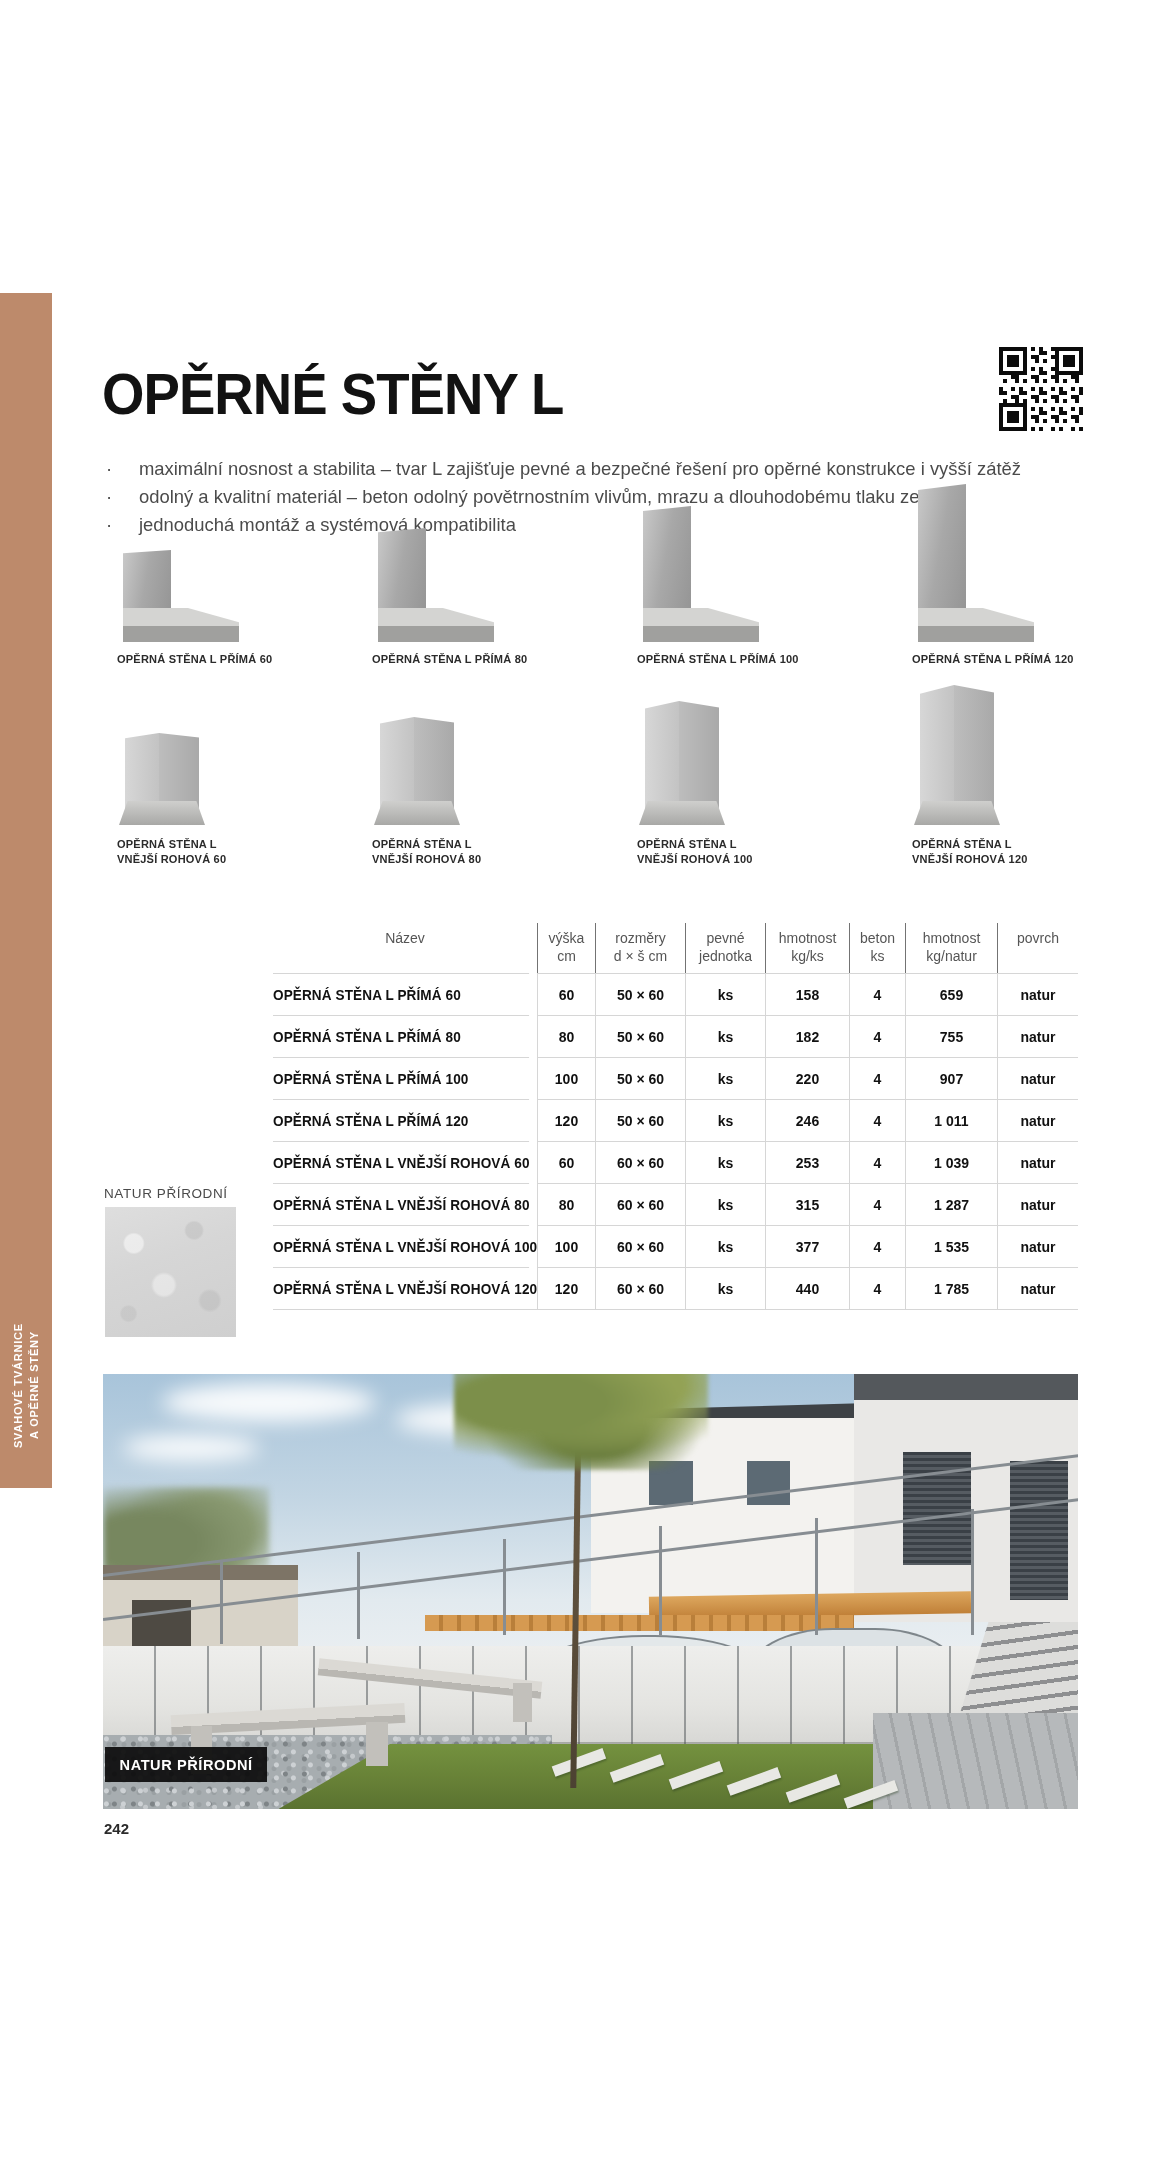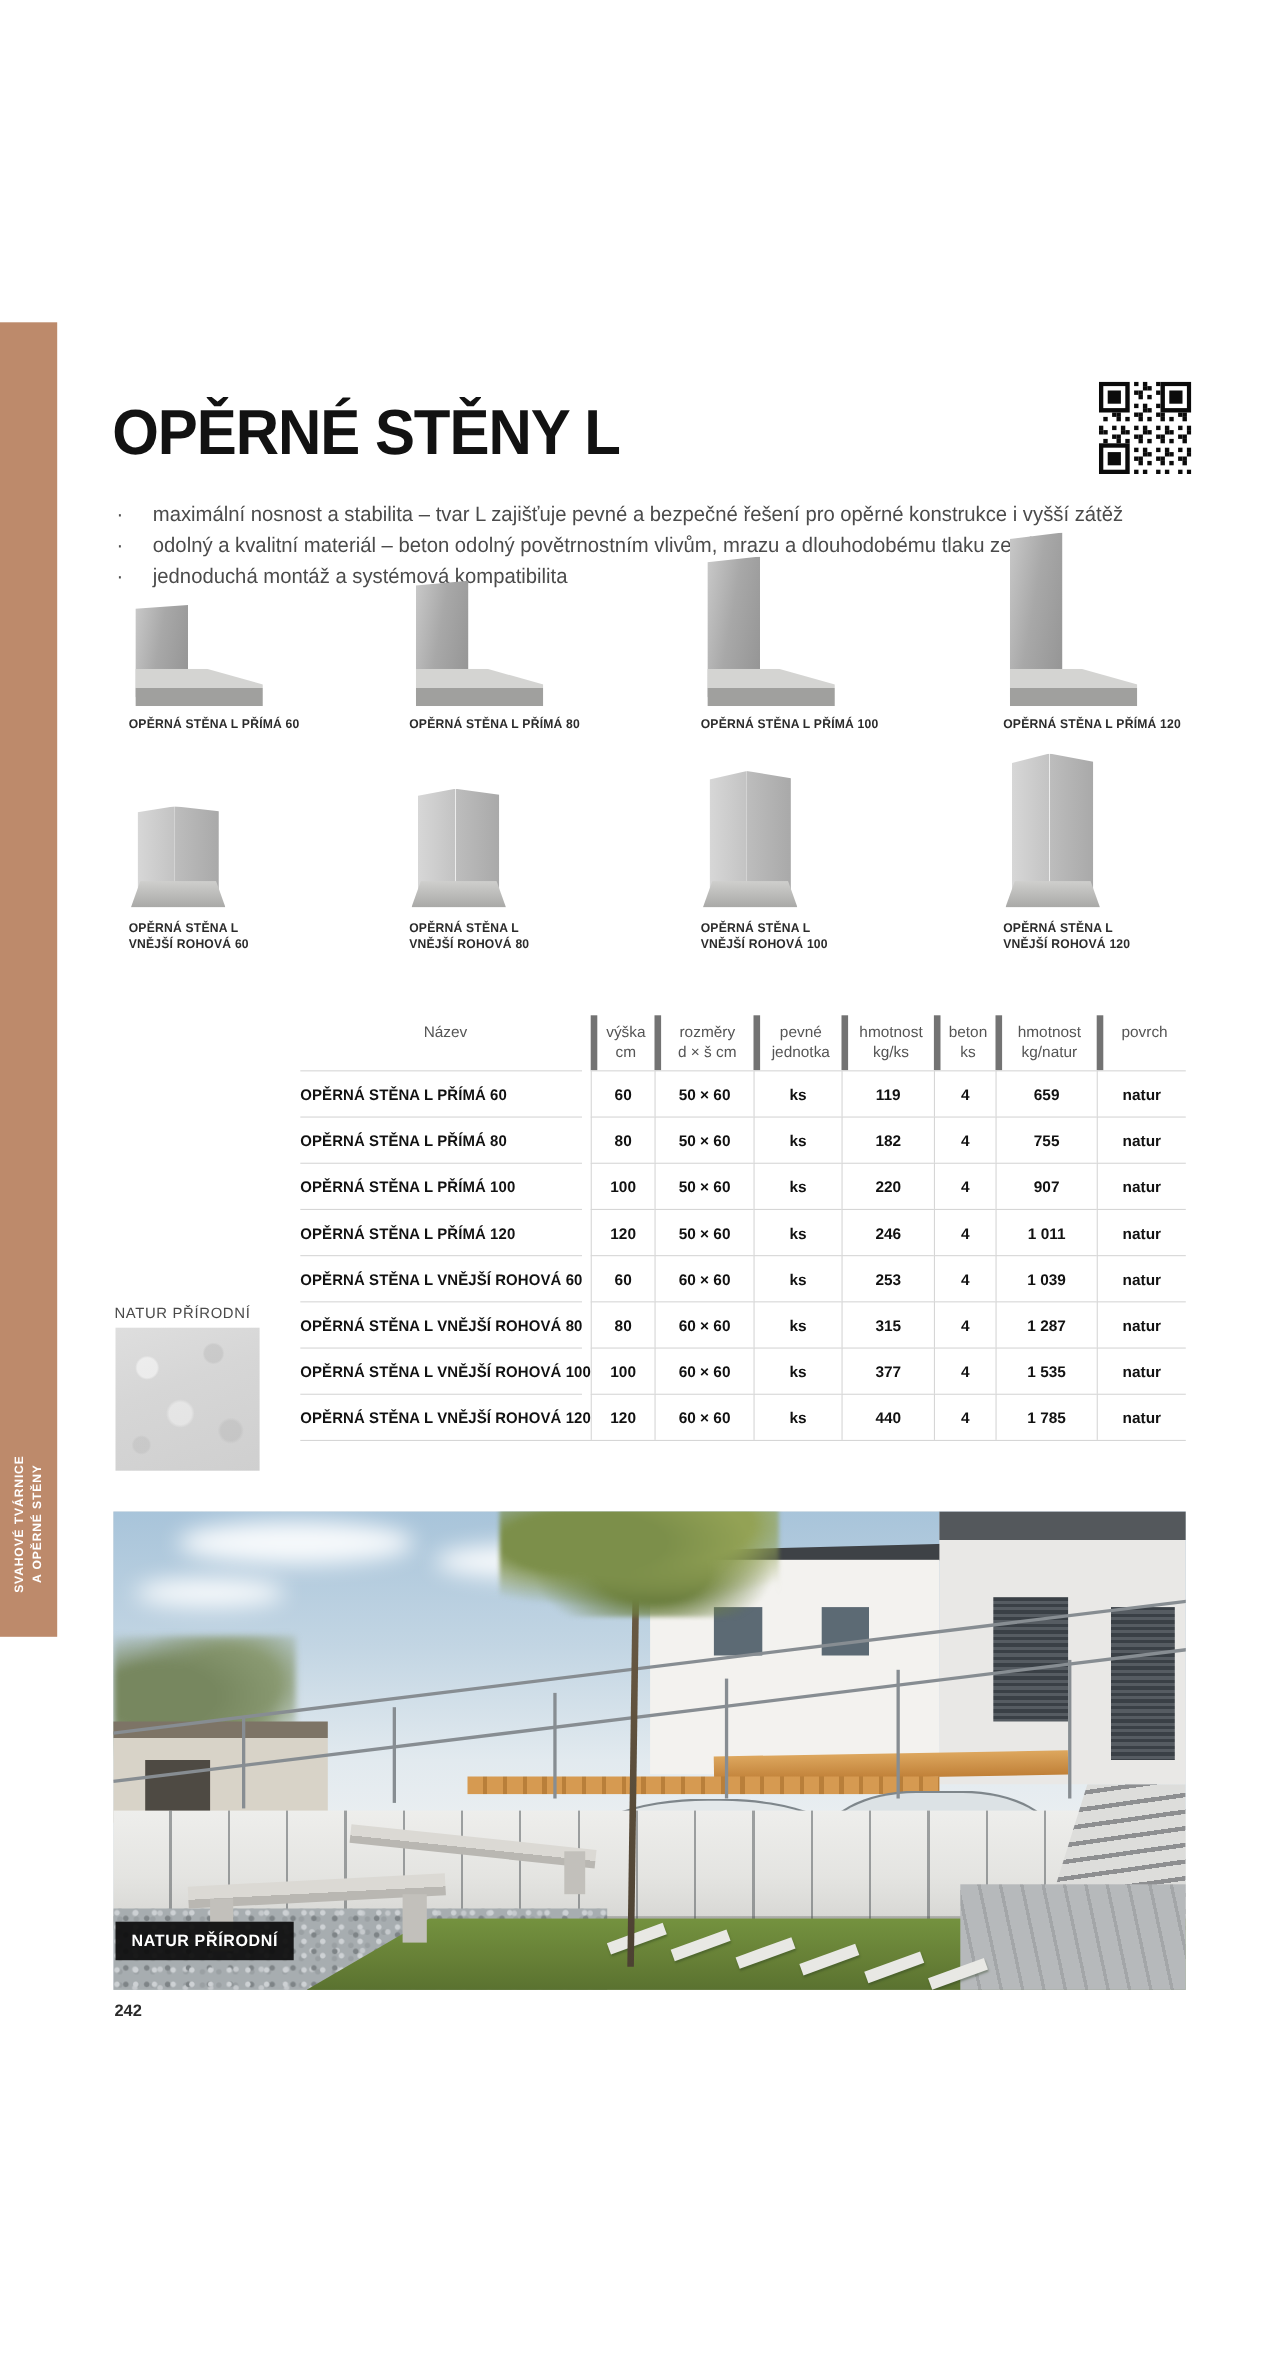--- a/index.html
+++ b/index.html
@@ -51,21 +51,21 @@
   .c-base { position:absolute; left:0; bottom:0; width:86px; height:24px;
     background:linear-gradient(180deg,#cfcfcd,#a8a8a6);
     clip-path:polygon(10% 0,90% 0,100% 100%,0 100%); }
 
   .prod-label { position:absolute; font-size:11.5px; font-weight:bold; color:#2b2b2b; letter-spacing:0.2px;
     line-height:14px; white-space:nowrap; transform:scaleX(0.96); transform-origin:left; }
 
   
   .spec-table { position:absolute; left:273px; top:923px; width:805px; font-size:14px; }
   .t-grid { display:grid; grid-template-columns:264px 58px 90px 80px 84px 56px 92px 81px; }
-  .t-head-cell { padding:6px 2px 8px; color:#555; text-align:center; line-height:18px; border-left:6px solid #737373; }
+  .t-head-cell { padding:6px 2px 8px; color:#555; text-align:center; line-height:18px; border-left:1px solid #737373; }
   .t-head-cell:first-child { border-left:none; }
   .t-row-cell { height:42px; display:flex; align-items:center; justify-content:center;
     font-weight:bold; color:#111; border-left:1px solid #d6d6d6; border-top:1px solid #d6d6d6; }
   .t-row-cell.name { justify-content:flex-start; text-align:left; border-left:none; white-space:nowrap;
     transform:scaleX(0.97); transform-origin:left; letter-spacing:0.1px;}
   .t-bottom { border-top:1px solid #d6d6d6; height:0; }
 
   
   .surface-label { position:absolute; left:104px; top:1186px; font-size:13.5px; color:#4a4a4a; letter-spacing:0.6px; }
   .surface-swatch { position:absolute; left:105px; top:1207px; width:131px; height:130px;
@@ -411,21 +411,21 @@
           <div></div>
         </div>
 
     </div>
     <div class="t-grid">
 
         <div class="t-row-cell name">OPĚRNÁ STĚNA L PŘÍMÁ 60</div>
         <div class="t-row-cell">60</div>
         <div class="t-row-cell">50 × 60</div>
         <div class="t-row-cell">ks</div>
-        <div class="t-row-cell">119</div>
+        <div class="t-row-cell">158</div>
         <div class="t-row-cell">4</div>
         <div class="t-row-cell">659</div>
         <div class="t-row-cell">natur</div>
 
         <div class="t-row-cell name">OPĚRNÁ STĚNA L PŘÍMÁ 80</div>
         <div class="t-row-cell">80</div>
         <div class="t-row-cell">50 × 60</div>
         <div class="t-row-cell">ks</div>
         <div class="t-row-cell">182</div>
         <div class="t-row-cell">4</div>

